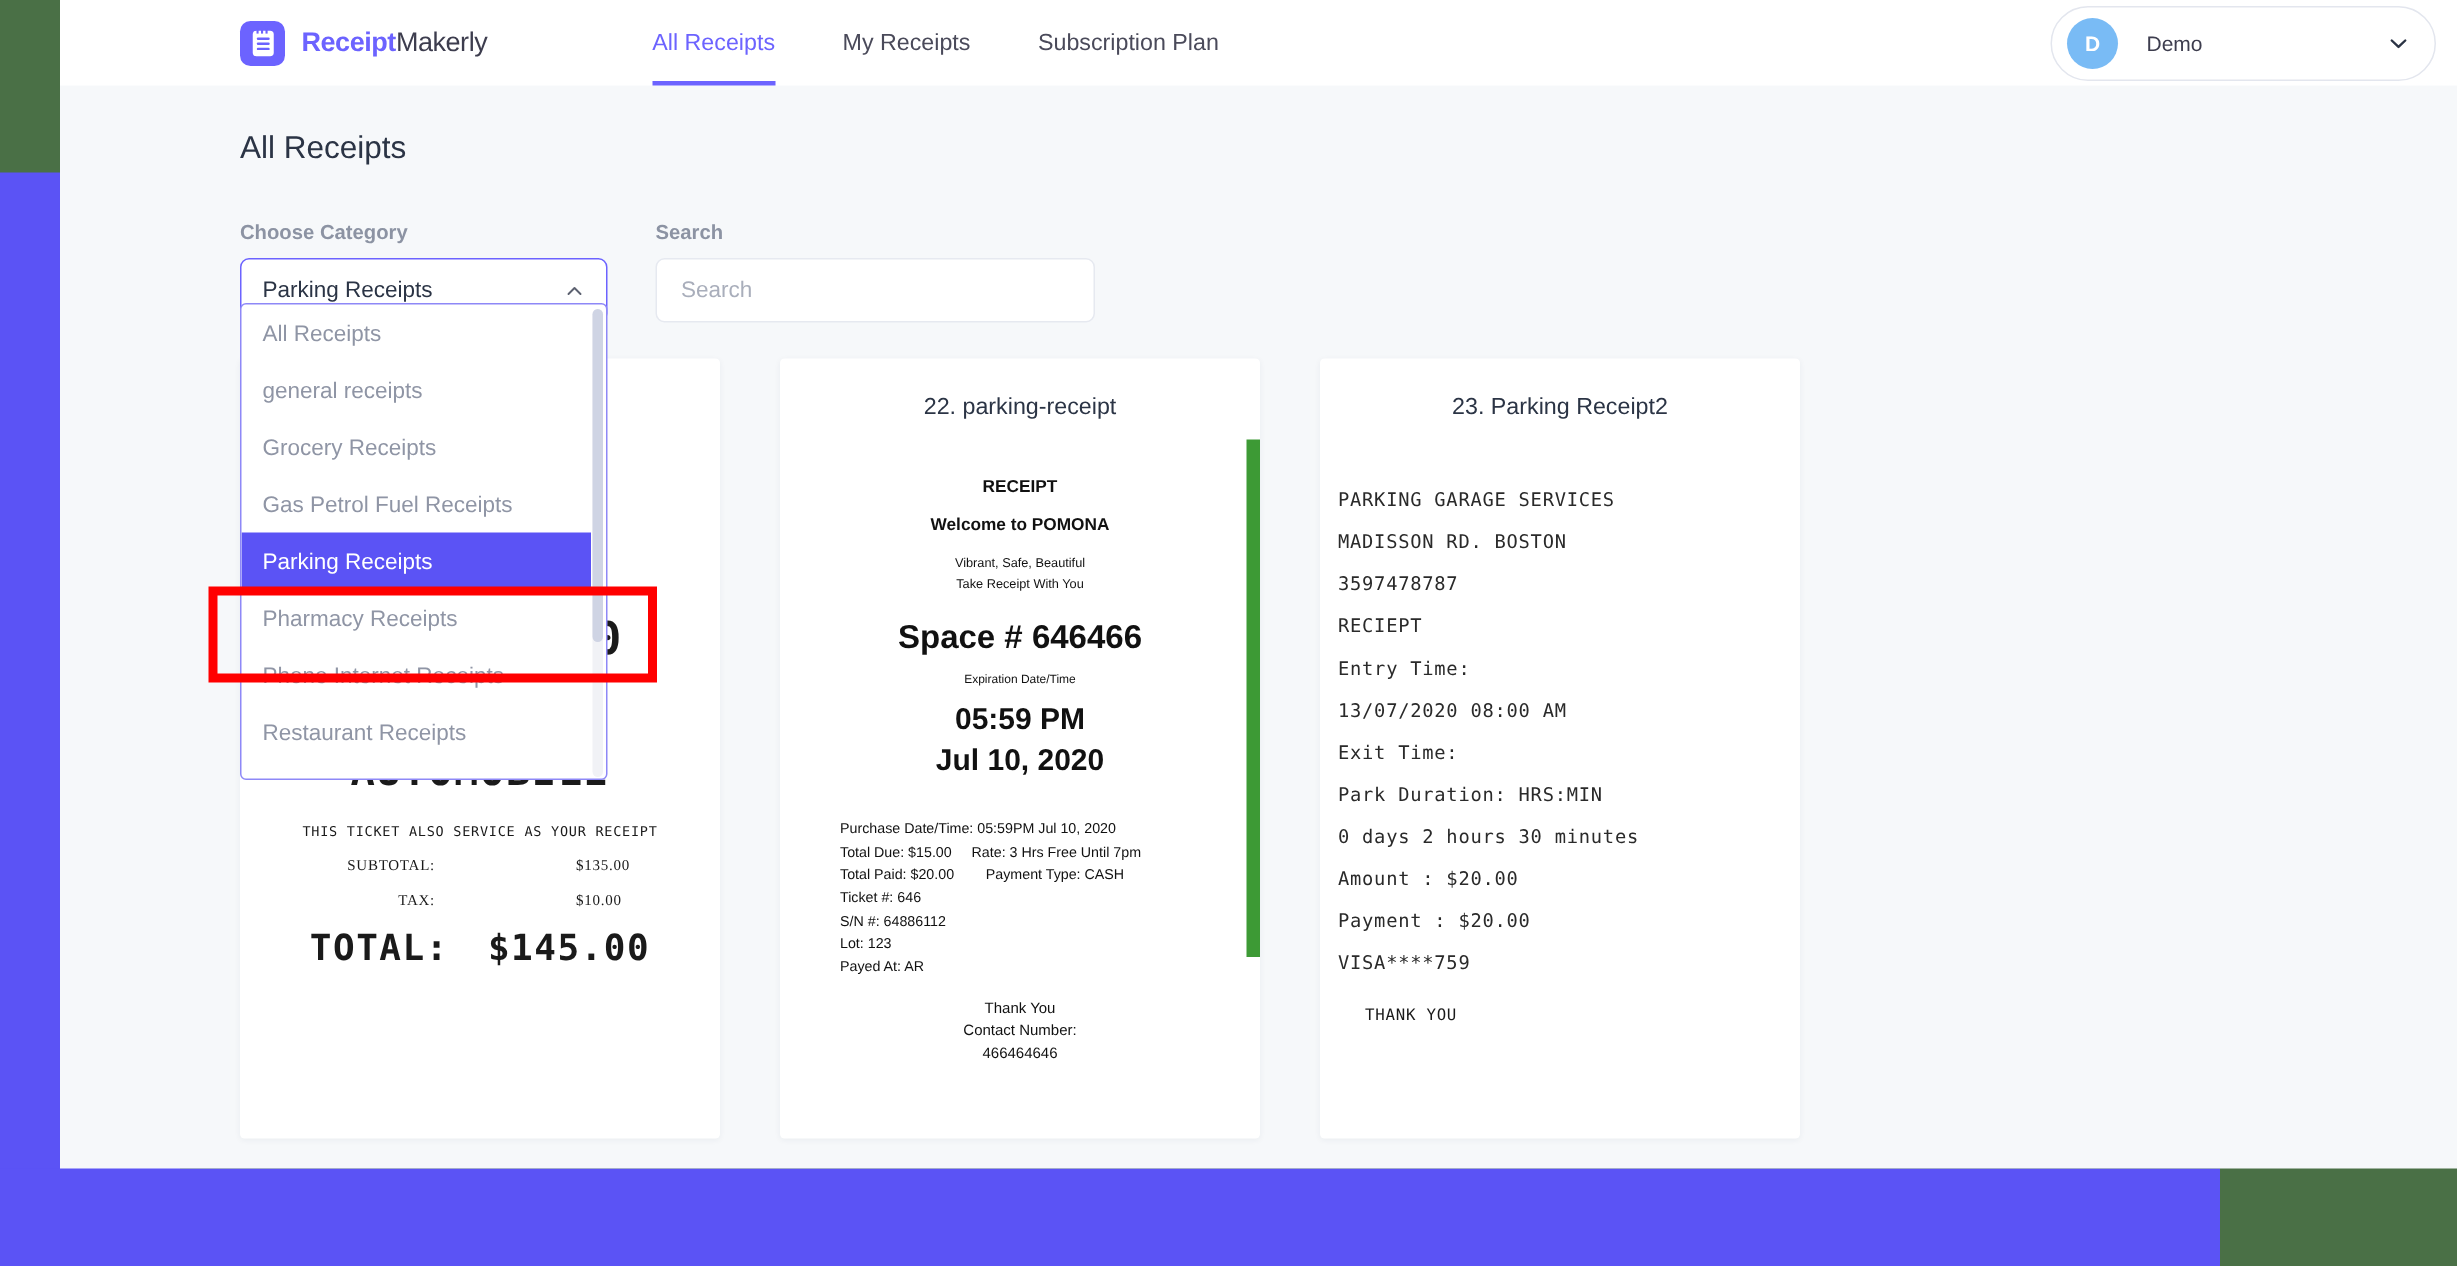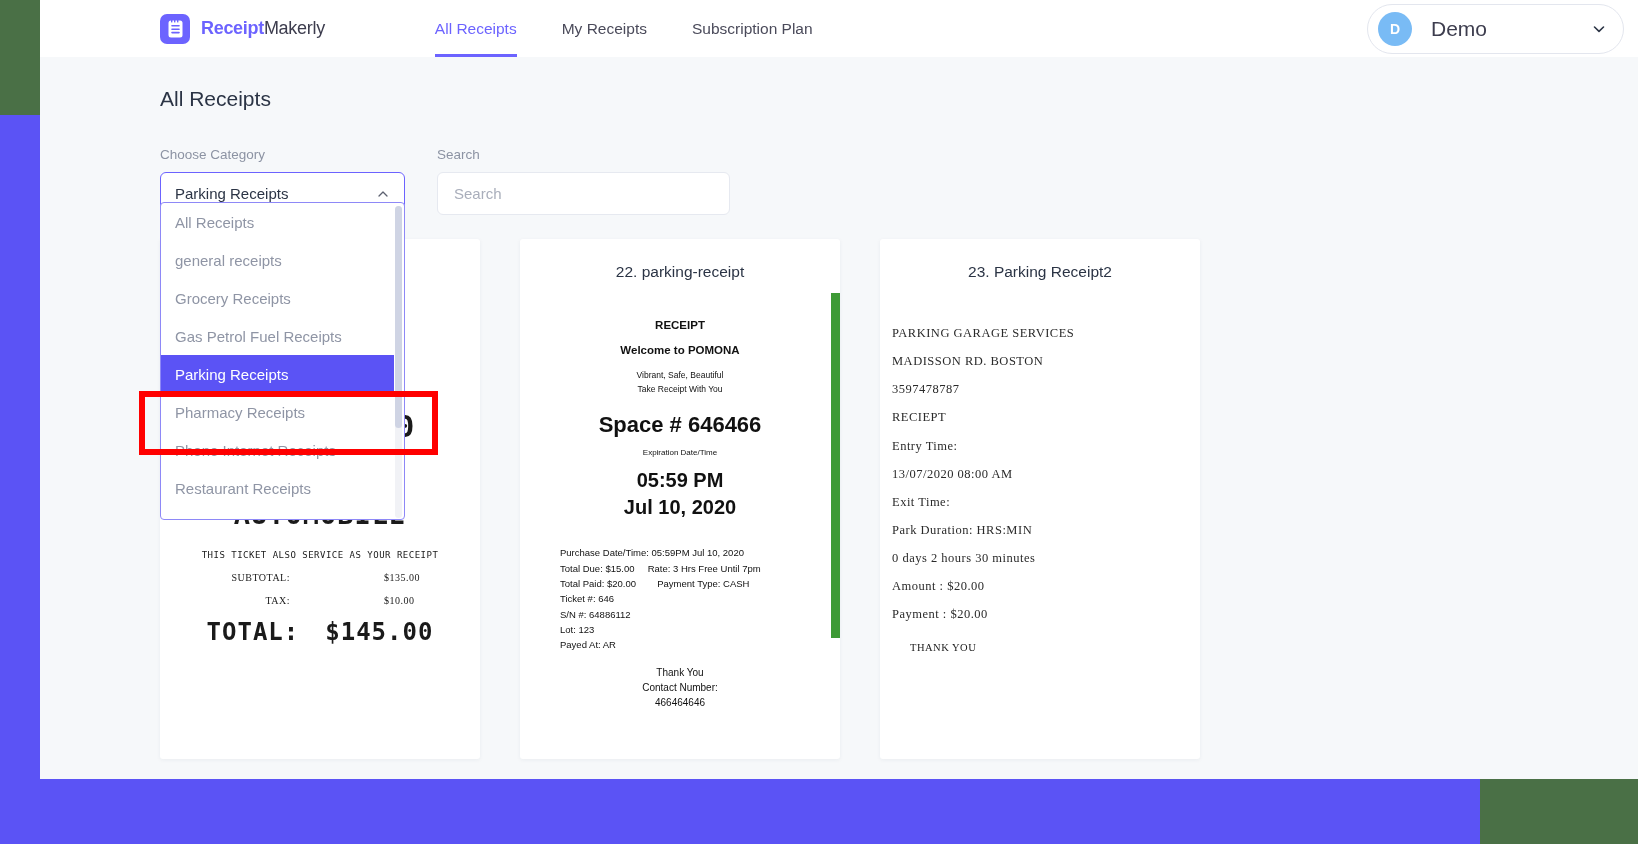--- a/index.html
+++ b/index.html
@@ -52,29 +52,29 @@
 
   .user-chip {
     position:absolute; right:14px; top:4px; width:257px; height:50px;
     border:1px solid #e3e6ee; border-radius:25px; background:#fff;
     display:flex; align-items:center; padding:0 16px 0 10px; cursor:pointer;
   }
   .avatar {
     width:34px; height:34px; border-radius:50%; background:#79bbf5; color:#fff;
     display:flex; align-items:center; justify-content:center; font-size:14px; font-weight:600;
   }
-  .user-name { margin-left:19px; font-size:21px; color:#3d3d4e; flex:1; }
+  .user-name { margin-left:19px; font-size:14px; color:#3d3d4e; flex:1; }
   .chev { width:16px; height:16px; color:#2b3445; }
 
   
   .page { padding:30px 0 0 120px; position:relative; }
   .page-title { font-size:21px; color:#2b3445; margin:0 0 36px 0; font-weight:400; }
 
   .filters { display:flex; gap:32px; }
-  .field-label { font-size:13.5px; color:#8c93a3; margin-bottom:10px; }
+  .field-label { font-size:13.5px; color:#8c93a3; margin-bottom:10px;font-weight:bold; }
   .select-box {
     width:245px; height:43px; border:1px solid #6c63ff; border-radius:6px; background:#fff;
     display:flex; align-items:center; padding:0 14px; cursor:pointer; position:relative;
   }
   .select-value { font-size:15px; color:#2b3445; flex:1; }
   .select-caret { width:14px; height:14px; color:#5c6170; }
   .search-box {
     width:293px; height:43px; border:1px solid #e6e9f0; border-radius:6px; background:#fff;
     display:flex; align-items:center; padding:0 14px;
   }
@@ -146,21 +146,21 @@
   .r2 .space { font-size:22px; font-weight:bold; margin-top:16px; }
   .r2 .exp { font-size:8px; margin-top:10px; }
   .r2 .time { font-size:20px; font-weight:bold; margin-top:10px; line-height:1.35; }
   .r2 .details { text-align:left; font-size:9.5px; line-height:1.62; margin-top:24px; padding-left:18px; }
   .r2 .thanks { font-size:10px; line-height:1.5; margin-top:12px; }
   .green-bar {
     position:absolute; right:-8px; top:-26px; width:17px; height:345px; background:#3d9a35;
   }
 
   
-  .r3 { padding-left:12px;font-family:Liberation Serif, serif; }
+  .r3 { padding-left:12px; }
   .r3 .l { font-size:12.5px; line-height:2.25; color:#2a2a2a; }
   .r3 .ty { font-size:10.5px; margin-top:14px; padding-left:18px; }
 </style>
 </head>
 <body>
 
 <div id="bg-green"></div>
 <div id="bg-white-top"></div>
 <div id="bg-purple-left"></div>
 <div id="bg-purple-bot"></div>
@@ -304,20 +304,21 @@
           <div class="l">MADISSON RD. BOSTON</div>
           <div class="l">3597478787</div>
           <div class="l">RECIEPT</div>
           <div class="l">Entry Time:</div>
           <div class="l">13/07/2020   08:00 AM</div>
           <div class="l">Exit Time:</div>
           <div class="l">Park Duration: HRS:MIN</div>
           <div class="l">0 days 2 hours 30 minutes</div>
           <div class="l">Amount :    $20.00</div>
           <div class="l">Payment :   $20.00</div>
+          <div class="l">VISA****759</div>
           <div class="ty">THANK YOU</div>
         </div>
       </div>
     </div>
   </div>
 
   <div class="dropdown">
     <div class="dd-list">
       <div class="dd-item">All Receipts</div>
       <div class="dd-item">general receipts</div>

